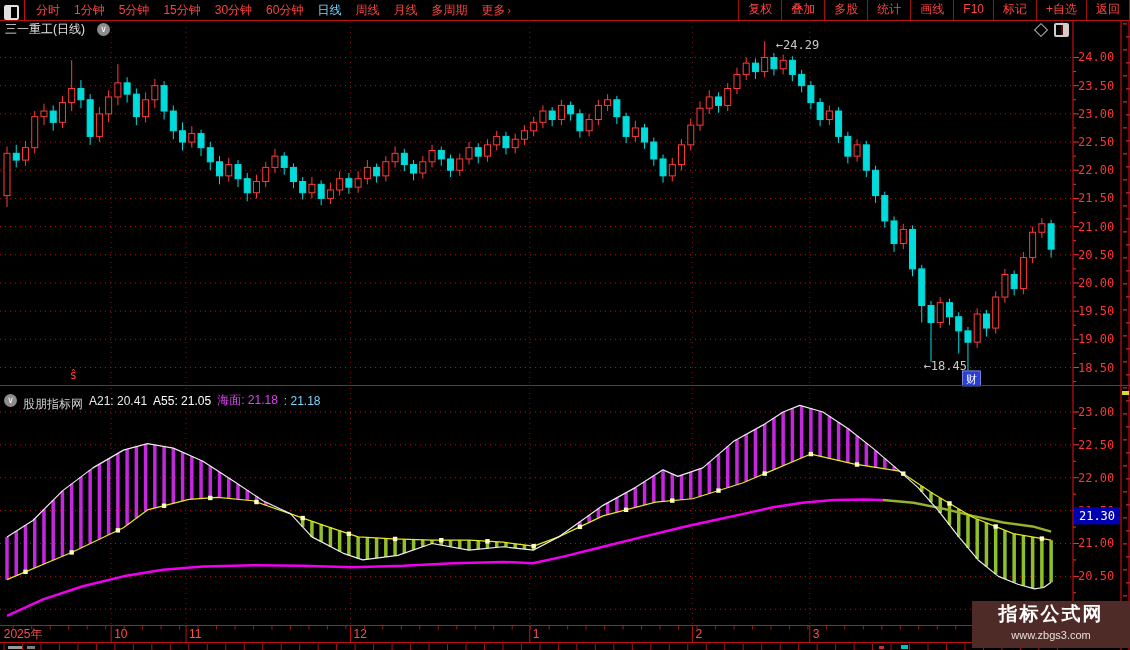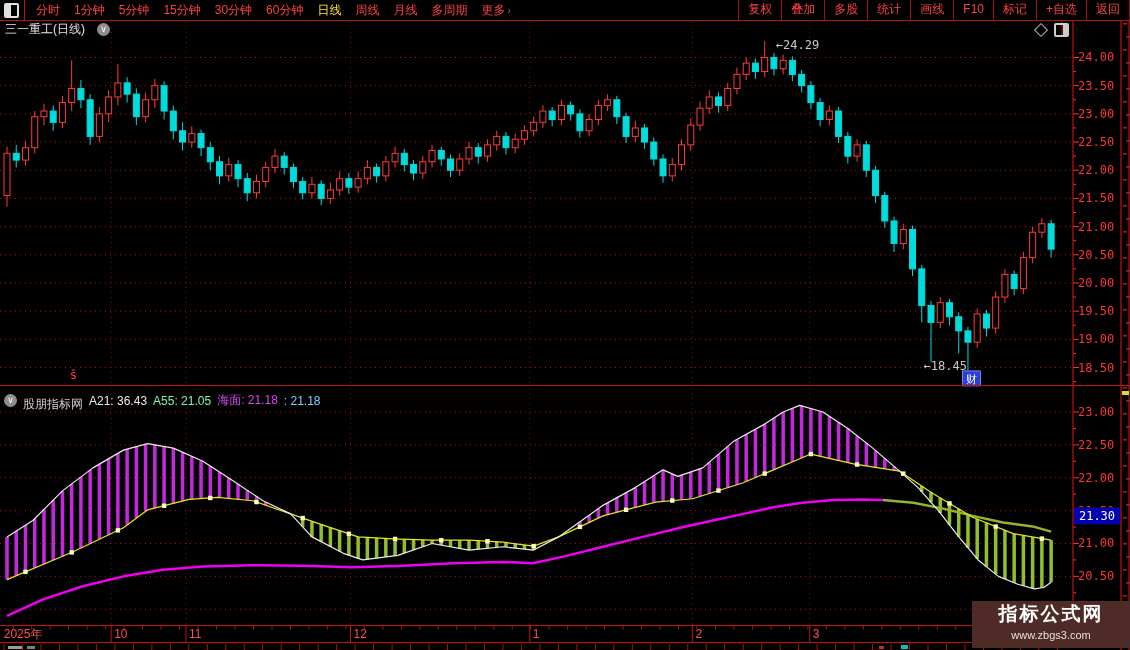--- a/index.html
+++ b/index.html
@@ -1,47 +1,47 @@
 <!DOCTYPE html>
 <html><head>
 <meta charset="utf-8">
 <style>
   html,body{margin:0;padding:0;background:#000;}
   #app{position:relative;width:1130px;height:650px;background:#000;overflow:hidden;
        font-family:"Liberation Sans","DejaVu Sans",sans-serif;-webkit-font-smoothing:none;}
   
   .menubar{position:absolute;top:0;left:0;width:1130px;height:20px;background:#000;
-           border-bottom:1px solid #bb1111;display:flex;align-items:center;z-index:30;}
+           border-bottom:1px solid #bb1111;display:flex;align-items:flex-end;z-index:30;}
   .winicon{width:11px;height:11px;border:2px solid #e0e0e0;border-radius:2px;margin:0 5px 0 4px;
            position:relative;flex:0 0 auto;}
   .winicon::before{content:"";position:absolute;left:0;top:0;bottom:0;width:5px;background:#e0e0e0;}
   .msep{width:1px;height:20px;background:#bb1111;margin-right:4px;}
   .menu-left{display:flex;align-items:center;height:20px;}
   .mi{color:#ff4242;font-size:12px;padding:0 7px;white-space:nowrap;}
-  .mi.act{color:#fde047;}
+  .mi.act{color:#7dd3fc;}
   .mi .chev{font-size:10px;margin-left:2px;}
   .menu-right{margin-left:auto;display:flex;height:20px;align-items:center;}
   .mr{color:#ff4242;font-size:12px;padding:0 9px;height:20px;line-height:19px;
       border-left:1px solid #a01010;white-space:nowrap;}
   .mr:last-child{border-right:1px solid #a01010;}
   
   .titlerow{position:absolute;left:5px;top:21px;z-index:20;display:flex;align-items:center;gap:12px;}
   .title{color:#e6e6e6;font-size:12px;}
   .circlechev{width:13px;height:13px;border-radius:50%;background:#8d8d8d;color:#fff;
               font-size:9px;line-height:12px;text-align:center;flex:0 0 auto;}
   .tr-icons{position:absolute;top:23px;left:1036px;display:flex;gap:8px;z-index:20;align-items:center;}
   .diamond{width:8px;height:8px;border:1px solid #b9b9b9;transform:rotate(45deg);}
   .panelicon{width:11px;height:10px;border:2px solid #cdcdcd;border-radius:2px;position:relative;}
   .panelicon::after{content:"";position:absolute;right:0;top:0;bottom:0;width:4px;background:#cdcdcd;}
   
   .indheader{position:absolute;left:4px;top:388px;z-index:20;display:flex;align-items:center;
              gap:6px;font-size:12px;white-space:nowrap;}
   .ih-name{color:#cfcfcf;margin-top:8px;}
   .ih-a21{color:#eaeaea;}
-  .ih-a55{color:#86efac;}
+  .ih-a55{color:#ffffff;}
   .ih-sea{color:#d946ef;}
   .ih-sea2{color:#7dd3fc;}
   
   .watermark{position:absolute;left:972px;top:601px;width:158px;height:47px;background:#4e2b27;
              z-index:40;text-align:center;}
   .wm1{color:#ffffff;font-size:19px;font-weight:bold;letter-spacing:2px;line-height:26px;}
   .wm2{color:#e8ded9;font-size:11px;line-height:17px;}
   
   #cv{position:absolute;left:0;top:0;z-index:10;}
   .strip{position:absolute;left:1121px;top:20px;width:9px;height:630px;z-index:15;}
@@ -753,21 +753,21 @@
     <span class="circlechev">∨</span>
   </div>
   <div class="tr-icons">
     <span class="diamond"></span>
     <span class="panelicon"></span>
   </div>
 
   <div class="indheader">
     <span class="circlechev">∨</span>
     <span class="ih-name">股朋指标网</span>
-    <span class="ih-a21">A21: 36.43</span>
+    <span class="ih-a21">A21: 20.41</span>
     <span class="ih-a55">A55: 21.05</span>
     <span class="ih-sea">海面: 21.18</span>
     <span class="ih-sea2">: 21.18</span>
   </div>
 
   <div class="watermark">
     <div class="wm1">指标公式网</div>
     <div class="wm2">www.zbgs3.com</div>
   </div>
 

